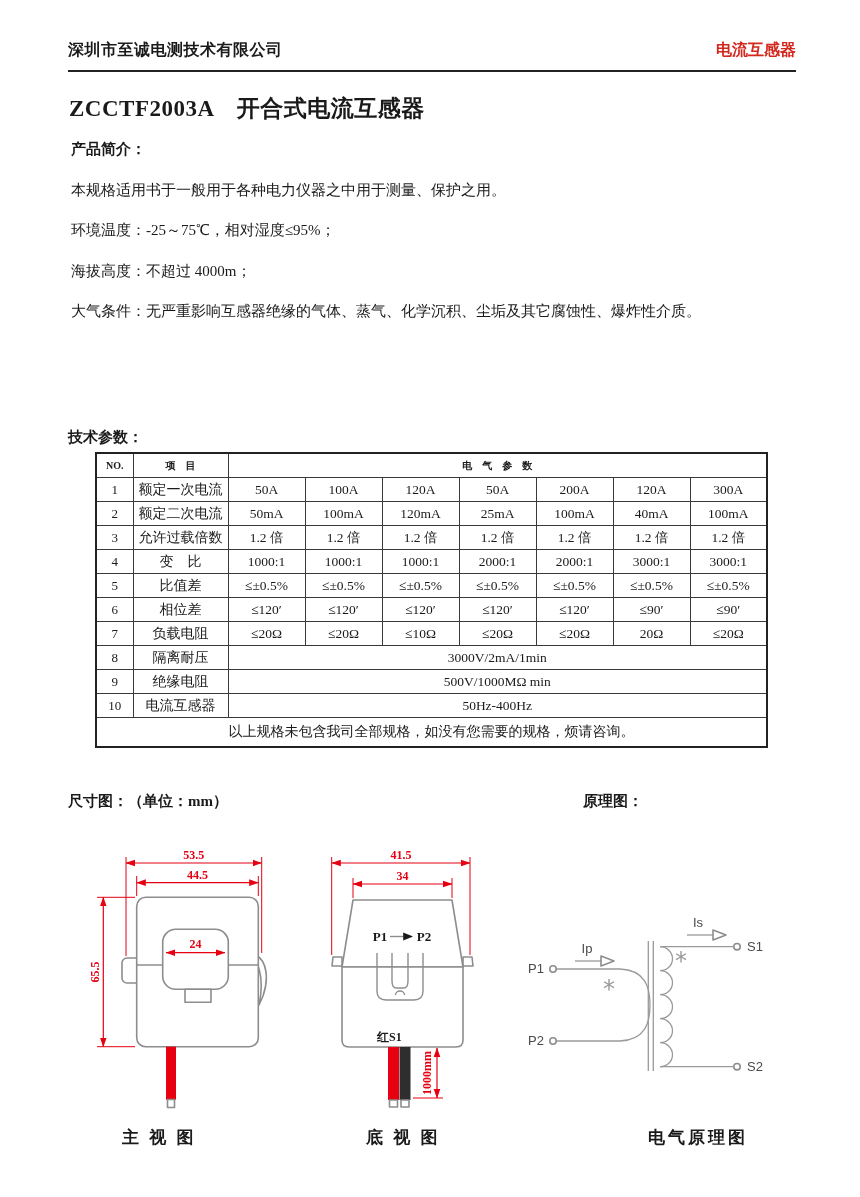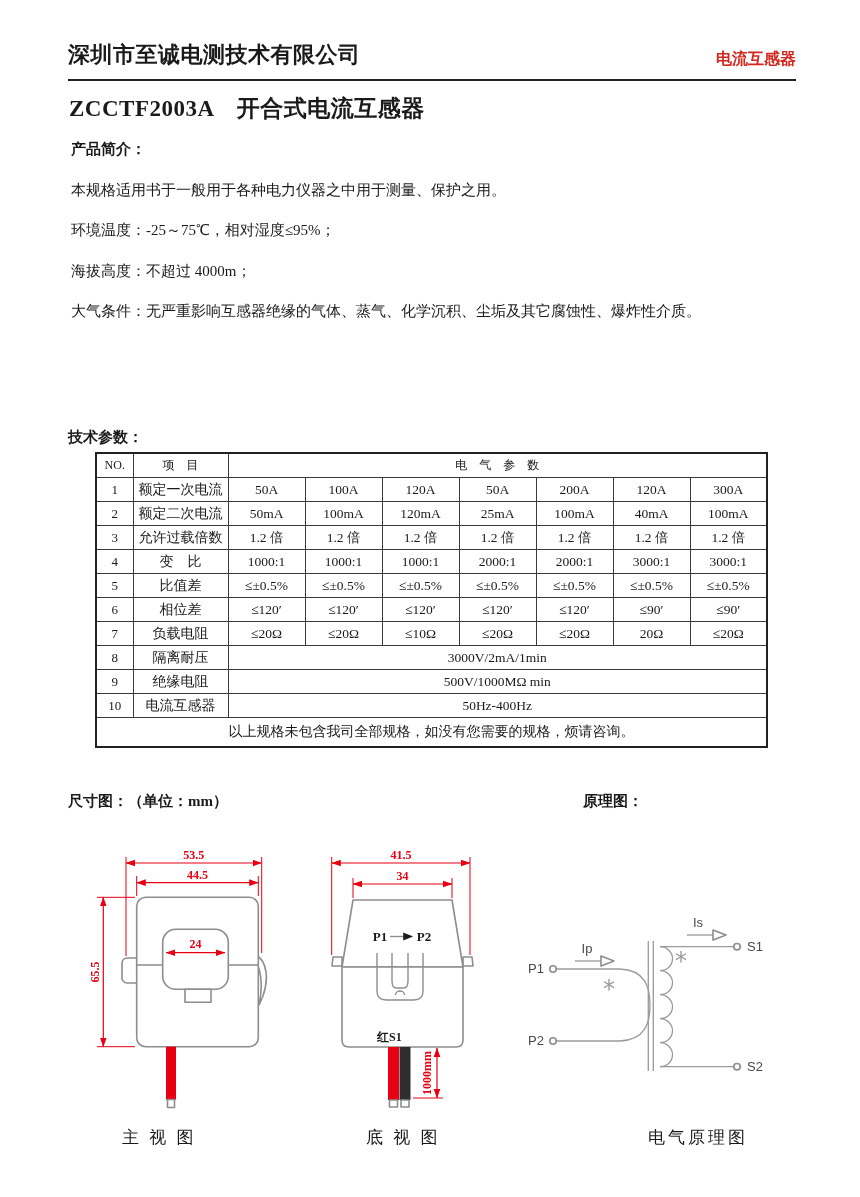--- a/index.html
+++ b/index.html
@@ -3,45 +3,45 @@
 <meta charset="utf-8">
 <style>
   html,body{margin:0;padding:0;background:#fff;}
   .page{position:relative;width:860px;height:1197px;background:#fff;overflow:hidden;
         font-family:"Liberation Serif","DejaVu Serif",serif;color:#1a1a1a;}
 
   
   .hdr{position:absolute;left:68px;right:64px;top:40px;display:flex;justify-content:space-between;
        align-items:flex-end;border-bottom:2px solid #222;padding-bottom:9px;
        font-family:"Liberation Sans","DejaVu Sans",sans-serif;}
-  .hdr .company{font-size:22px;font-weight:700;letter-spacing:.5px;font-family:Liberation Mono, monospace;}
+  .hdr .company{font-size:16px;font-weight:700;letter-spacing:.5px;font-family:Liberation Mono, monospace;}
   .hdr .category{font-size:16px;font-weight:700;color:#d3281e;}
 
   .doc-title{position:absolute;left:69px;top:93px;font-size:23px;font-weight:600;letter-spacing:.5px;}
 
   
   .intro{position:absolute;left:68px;right:60px;top:128px;font-size:15px;}
   .intro p{margin:3px;line-height:37.5px;font-family:Liberation Serif, serif;}
   .intro .heading{font-weight:700;}
 
   .sec-heading{position:absolute;font-size:15px;font-weight:700;}
 
   
   .spec-table{position:absolute;left:95px;top:452px;width:671px;border-collapse:collapse;
               table-layout:fixed;text-align:center;font-size:13.5px;border:2px solid #222;}
   .spec-table th,.spec-table td{border:1px solid #3a3a3a;height:23px;padding:0 1px;
               font-weight:normal;white-space:nowrap;overflow:hidden;}
-  .spec-table thead th{font-size:12px;}
+  .spec-table thead th{font-size:10px;font-weight:bold;}
   .spec-table .c-no{font-size:13px;}
   .spec-table .c-item{font-size:14px;}
   .spec-table tfoot td{height:28px;font-size:14px;}
 
   
   .figure{position:absolute;}
-  .caption{position:absolute;font-size:17px;font-weight:400;letter-spacing:3px;}
+  .caption{position:absolute;font-size:17px;font-weight:700;letter-spacing:3px;}
 
   .part{fill:#fff;stroke:#8d8d8d;stroke-width:1.6;stroke-linejoin:round;}
   .ln{stroke:#8d8d8d;stroke-width:1.4;fill:none;}
   .cl{stroke:#9a9a9a;stroke-width:1.3;fill:none;}
   .dim{stroke:#e60012;stroke-width:1.2;}
   .dimext{stroke:#e60012;stroke-width:1;fill:none;}
   svg text{font-family:"Liberation Serif","DejaVu Serif",serif;}
   .dimtext{fill:#e60012;font-size:12px;font-weight:bold;text-anchor:middle;}
   .marktext{fill:#1a1a1a;font-size:12px;font-weight:bold;}
   .ptext{fill:#1a1a1a;font-size:13px;font-weight:bold;text-anchor:middle;}

